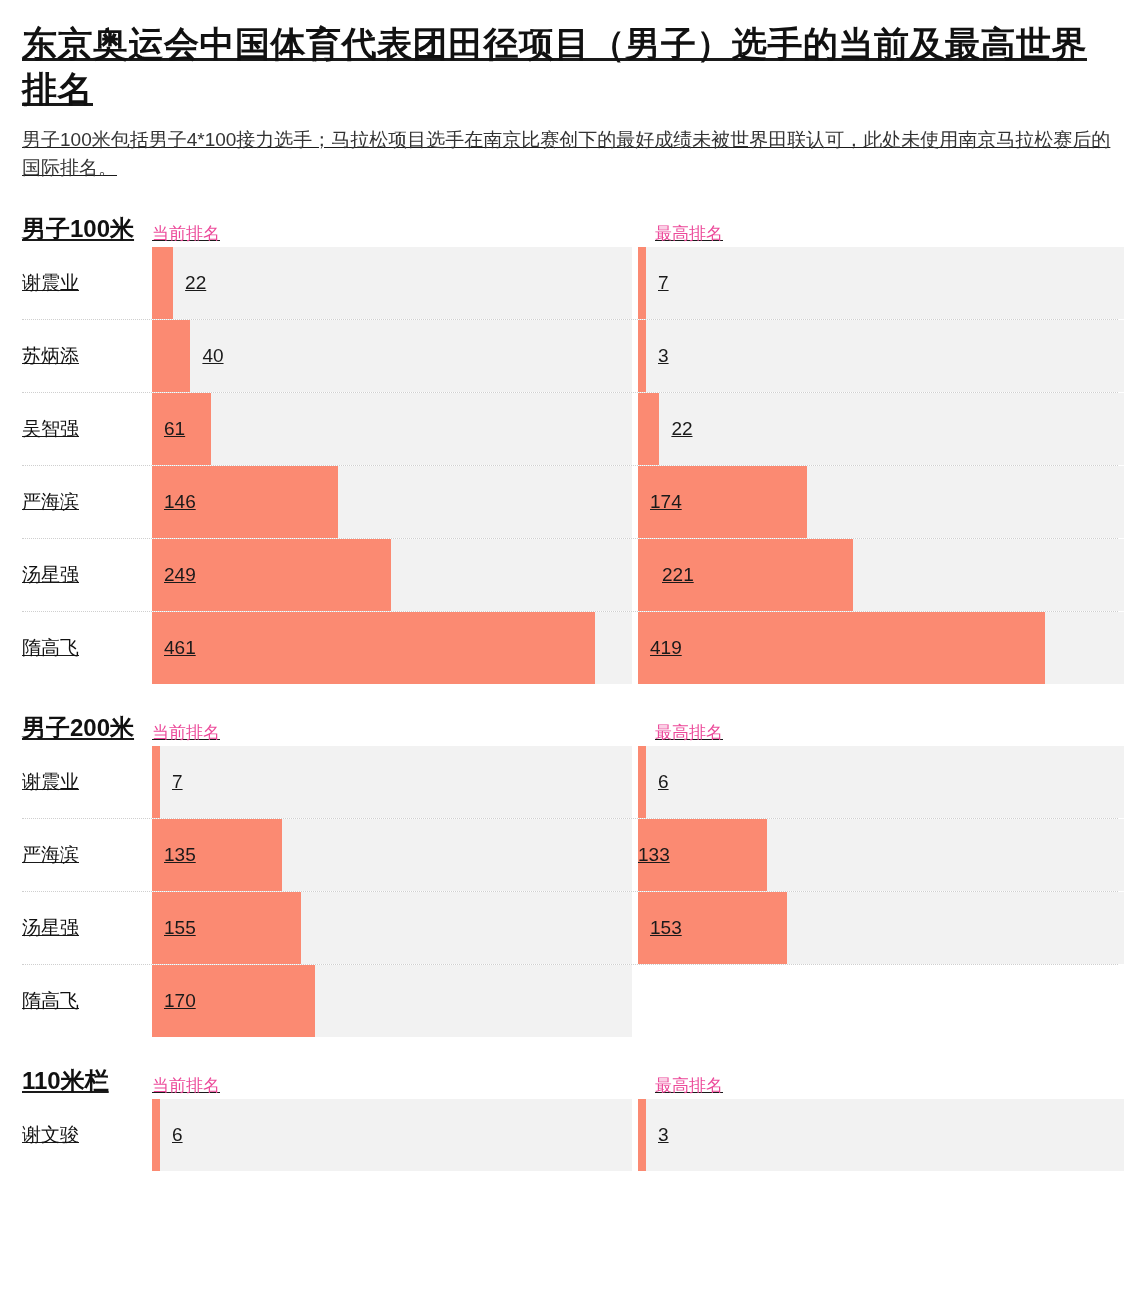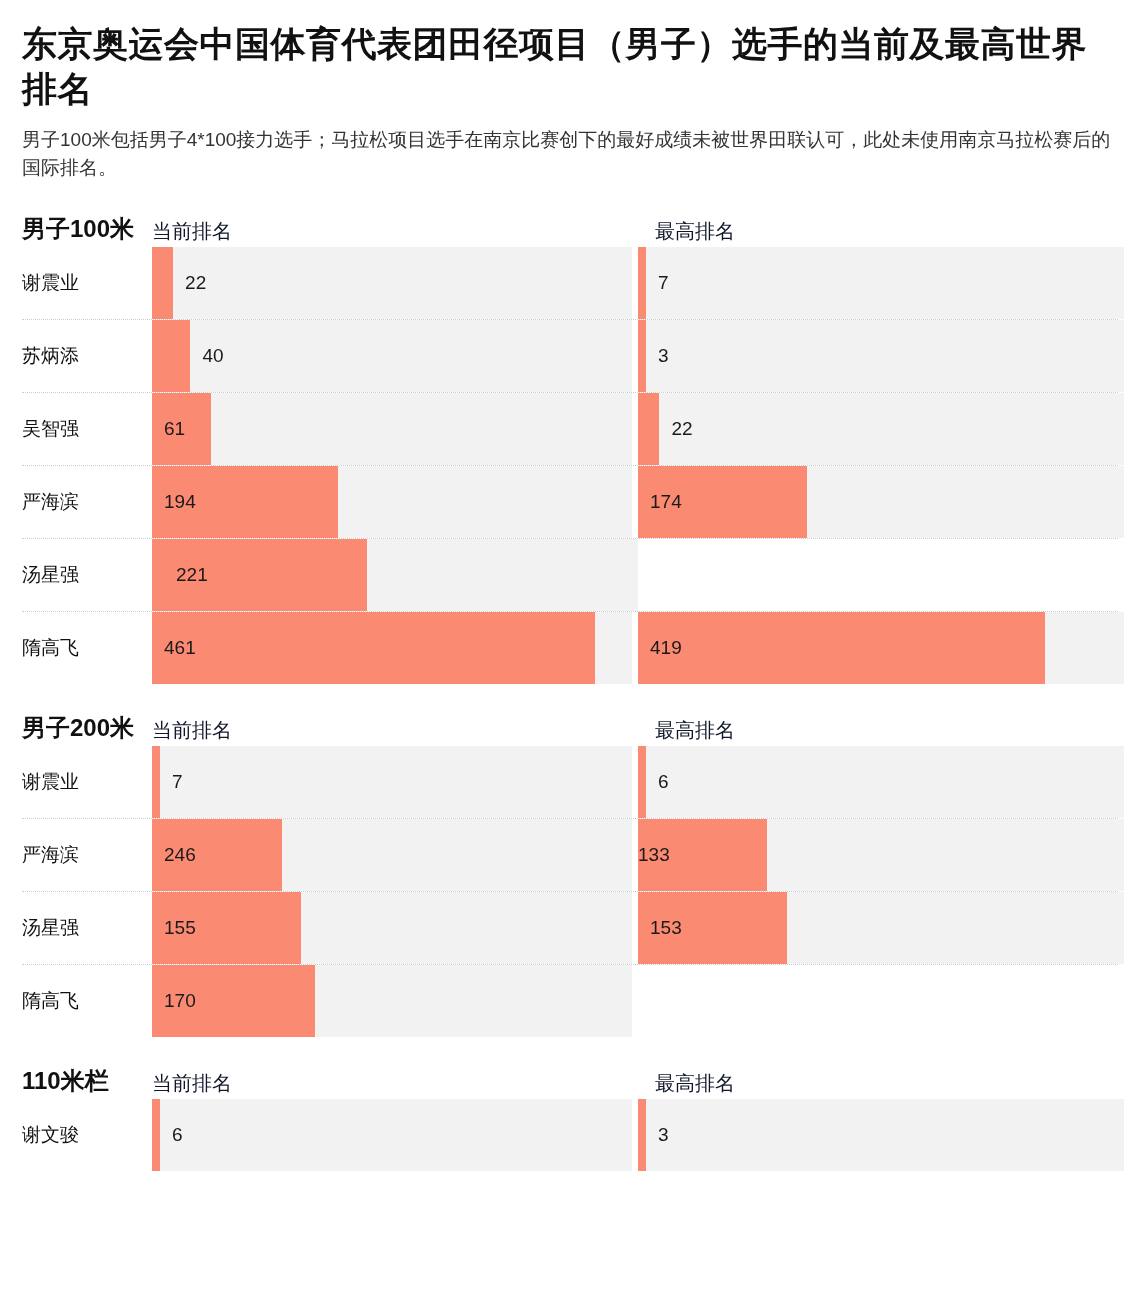--- a/index.html
+++ b/index.html
@@ -11,20 +11,21 @@
     width: 1140px;
     height: 1308px;
     font-family: "Liberation Sans", "DejaVu Sans", sans-serif;
     color: #1a1a1a;
     overflow: hidden;
   }
   .page {
     padding: 22px 22px 0 22px;
     box-sizing: border-box;
     width: 1140px;
+    text-decoration: underline;
   }
   .title {
     font-size: 35px;
     font-weight: bold;
     line-height: 1.28;
     letter-spacing: 0.5px;
     margin: 0 0 14px 0;
     color: #111111;
   }
   .subtitle {
@@ -45,22 +46,22 @@
   }
   .section-name {
     width: 130px;
     flex: 0 0 130px;
     font-size: 24px;
     font-weight: bold;
     color: #111111;
     padding-bottom: 2px;
   }
   .col-head {
-    font-size: 20px;
-    color: #0f172a;
+    font-size: 17px;
+    color: #ec4899;
     padding-bottom: 2px;
   }
   .col-head.current {
     width: 480px;
     flex: 0 0 480px;
   }
   .col-head.best {
     width: 486px;
     flex: 0 0 486px;
     margin-left: 23px;
@@ -159,29 +160,33 @@
           </div>
           <div class="bar-cell best">
             <div class="bar" style="width: 21.384px; background: rgb(251, 138, 114);"></div>
             <span class="bar-value" style="margin-left: 33.384px;">22</span>
           </div>
         </div>
         <div class="row">
           <div class="row-label">严海滨</div>
           <div class="bar-cell current">
             <div class="bar" style="width: 186.24px; background: rgb(251, 138, 114);"></div>
-            <span class="bar-value" style="margin-left: 12px;">194</span>
+            <span class="bar-value" style="margin-left: 12px;">146</span>
           </div>
           <div class="bar-cell best">
             <div class="bar" style="width: 169.128px; background: rgb(251, 138, 114);"></div>
             <span class="bar-value" style="margin-left: 12px;">174</span>
           </div>
         </div>
         <div class="row">
           <div class="row-label">汤星强</div>
+          <div class="bar-cell current">
+            <div class="bar" style="width: 239.04px; background: rgb(251, 138, 114);"></div>
+            <span class="bar-value" style="margin-left: 12px;">249</span>
+          </div>
           <div class="bar-cell best">
             <div class="bar" style="width: 214.812px; background: rgb(251, 138, 114);"></div>
             <span class="bar-value" style="margin-left: 24px;">221</span>
           </div>
         </div>
         <div class="row">
           <div class="row-label">隋高飞</div>
           <div class="bar-cell current">
             <div class="bar" style="width: 442.56px; background: rgb(251, 138, 114);"></div>
             <span class="bar-value" style="margin-left: 12px;">461</span>
@@ -206,21 +211,21 @@
           </div>
           <div class="bar-cell best">
             <div class="bar" style="width: 8px; background: rgb(251, 138, 114);"></div>
             <span class="bar-value" style="margin-left: 20px;">6</span>
           </div>
         </div>
         <div class="row">
           <div class="row-label">严海滨</div>
           <div class="bar-cell current">
             <div class="bar" style="width: 129.6px; background: rgb(251, 138, 114);"></div>
-            <span class="bar-value" style="margin-left: 12px;">246</span>
+            <span class="bar-value" style="margin-left: 12px;">135</span>
           </div>
           <div class="bar-cell best">
             <div class="bar" style="width: 129.276px; background: rgb(251, 138, 114);"></div>
             <span class="bar-value" style="">133</span>
           </div>
         </div>
         <div class="row">
           <div class="row-label">汤星强</div>
           <div class="bar-cell current">
             <div class="bar" style="width: 148.8px; background: rgb(251, 138, 114);"></div>

